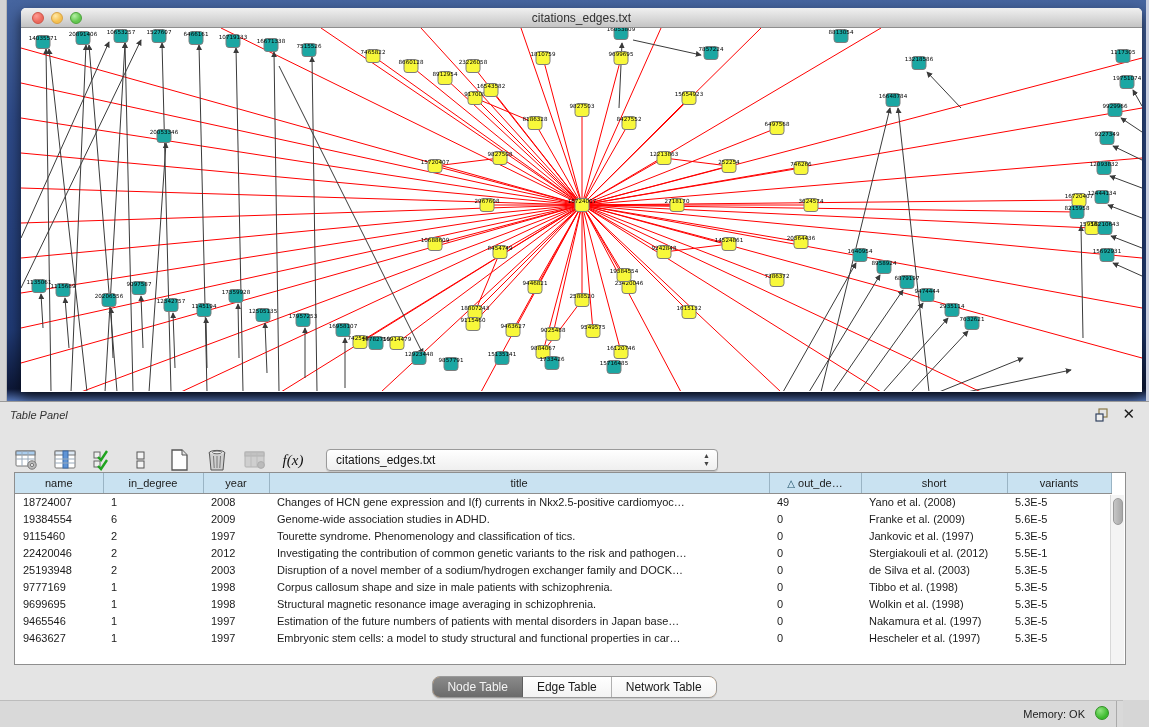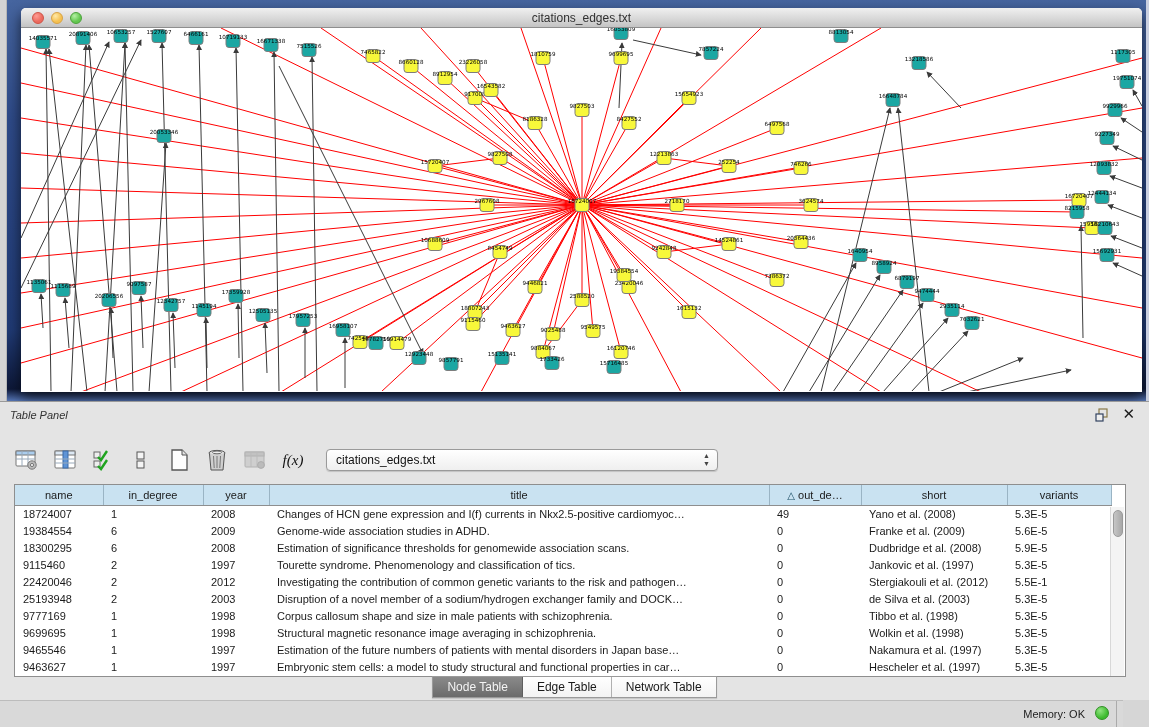--- a/index.html
+++ b/index.html
@@ -35,34 +35,34 @@
 
   .toolbar { position:absolute; left:14px; top:40px; height:36px; display:flex; align-items:center; gap:12px; }
   .tbtn { width:26px; height:26px; display:flex; align-items:center; justify-content:center; }
   .fx { font-family:"Liberation Serif",serif; font-style:italic; font-size:15px; color:#111; }
   .combo { width:392px; height:22px; margin-left:8px; border:1px solid #9a9a9a; border-radius:4px;
     background:linear-gradient(180deg,#ffffff,#efefef); display:flex; align-items:center; position:relative;
     box-shadow:0 1px 1px rgba(0,0,0,.15); }
   .combo-text { font-size:12px; color:#111; padding-left:9px; }
   .combo-arrows { position:absolute; right:7px; top:2px; font-size:7px; line-height:8px; color:#444; text-align:center; }
 
-  .grid-wrap { position:absolute; left:14px; top:82px; width:1112px; height:193px; background:#fff;
+  .grid-wrap { position:absolute; left:14px; top:70px; width:1112px; height:193px; background:#fff;
     border:1px solid #8e8e8e; overflow:hidden; }
   table.grid { border-collapse:collapse; table-layout:fixed; width:1096px; font-size:11px; color:#1a1a1a; }
   table.grid th { background:#c9e2f1; border-right:1px solid #9ab4c4; border-bottom:1px solid #8e8e8e;
     font-weight:normal; font-size:11px; height:20px; text-align:center; overflow:hidden; white-space:nowrap; }
   table.grid td { height:17px; padding:0 0 0 8px; overflow:hidden; white-space:nowrap; text-overflow:ellipsis; }
   .c0{width:88px}.c1{width:100px}.c2{width:66px}.c3{width:500px}.c4{width:92px}.c5{width:146px}.c6{width:104px}
   .sort-tri { color:#1d4f66; font-size:10px; margin-right:3px; }
   .vscroll { position:absolute; right:1px; top:22px; width:14px; height:169px; background:#f4f4f4; border-left:1px solid #d8d8d8; }
   .vthumb { position:absolute; left:2px; top:3px; width:10px; height:27px; border-radius:5px;
     background:linear-gradient(90deg,#c6c6c6,#a8a8a8); border:1px solid #9a9a9a; }
 
   .tabbar { position:absolute; left:0; top:274px; width:1149px; display:flex; justify-content:center; }
-  .segmented { display:flex; border:1px solid #9a9a9a; border-radius:0; overflow:hidden;
+  .segmented { display:flex; border:1px solid #9a9a9a; border-radius:8px; overflow:hidden;
     background:#fdba74; box-shadow:0 1px 1px rgba(0,0,0,.12); }
   .seg { padding:3px 14px; font-size:12px; color:#1a1a1a; border-right:1px solid #b0b0b0; background:linear-gradient(180deg,#ffffff,#f3f3f3); }
   .seg:last-child { border-right:none; }
   .seg.active { background:linear-gradient(180deg,#8a8a8a,#6b6b6b); color:#f4f4f4; border-right-color:#5f5f5f; }
 
   .statusbar { position:absolute; left:0; top:700px; width:1123px; height:27px; background:#d9d9d9; border-top:1px solid #bcbcbc; }
   .mem { position:absolute; right:38px; top:7px; font-size:11px; color:#222; }
   .mem-dot { position:absolute; right:14px; top:5px; width:14px; height:14px; border-radius:50%;
     background:radial-gradient(circle at 35% 30%,#8fe37f,#3dbb2e 65%); border:1px solid #2f8f24; }
   .status-divider { position:absolute; right:6px; top:0; width:1px; height:27px; background:#aaaaaa; }
@@ -699,29 +699,20 @@
           <tr>
             <td>19384554</td>
             <td>6</td>
             <td>2009</td>
             <td>Genome-wide association studies in ADHD.</td>
             <td>0</td>
             <td>Franke et al. (2009)</td>
             <td>5.6E-5</td>
           </tr>
           <tr>
-            <td>18300295</td>
-            <td>6</td>
-            <td>2008</td>
-            <td>Estimation of significance thresholds for genomewide association scans.</td>
-            <td>0</td>
-            <td>Dudbridge et al. (2008)</td>
-            <td>5.9E-5</td>
-          </tr>
-          <tr>
             <td>9115460</td>
             <td>2</td>
             <td>1997</td>
             <td>Tourette syndrome. Phenomenology and classification of tics.</td>
             <td>0</td>
             <td>Jankovic et al. (1997)</td>
             <td>5.3E-5</td>
           </tr>
           <tr>
             <td>22420046</td>

